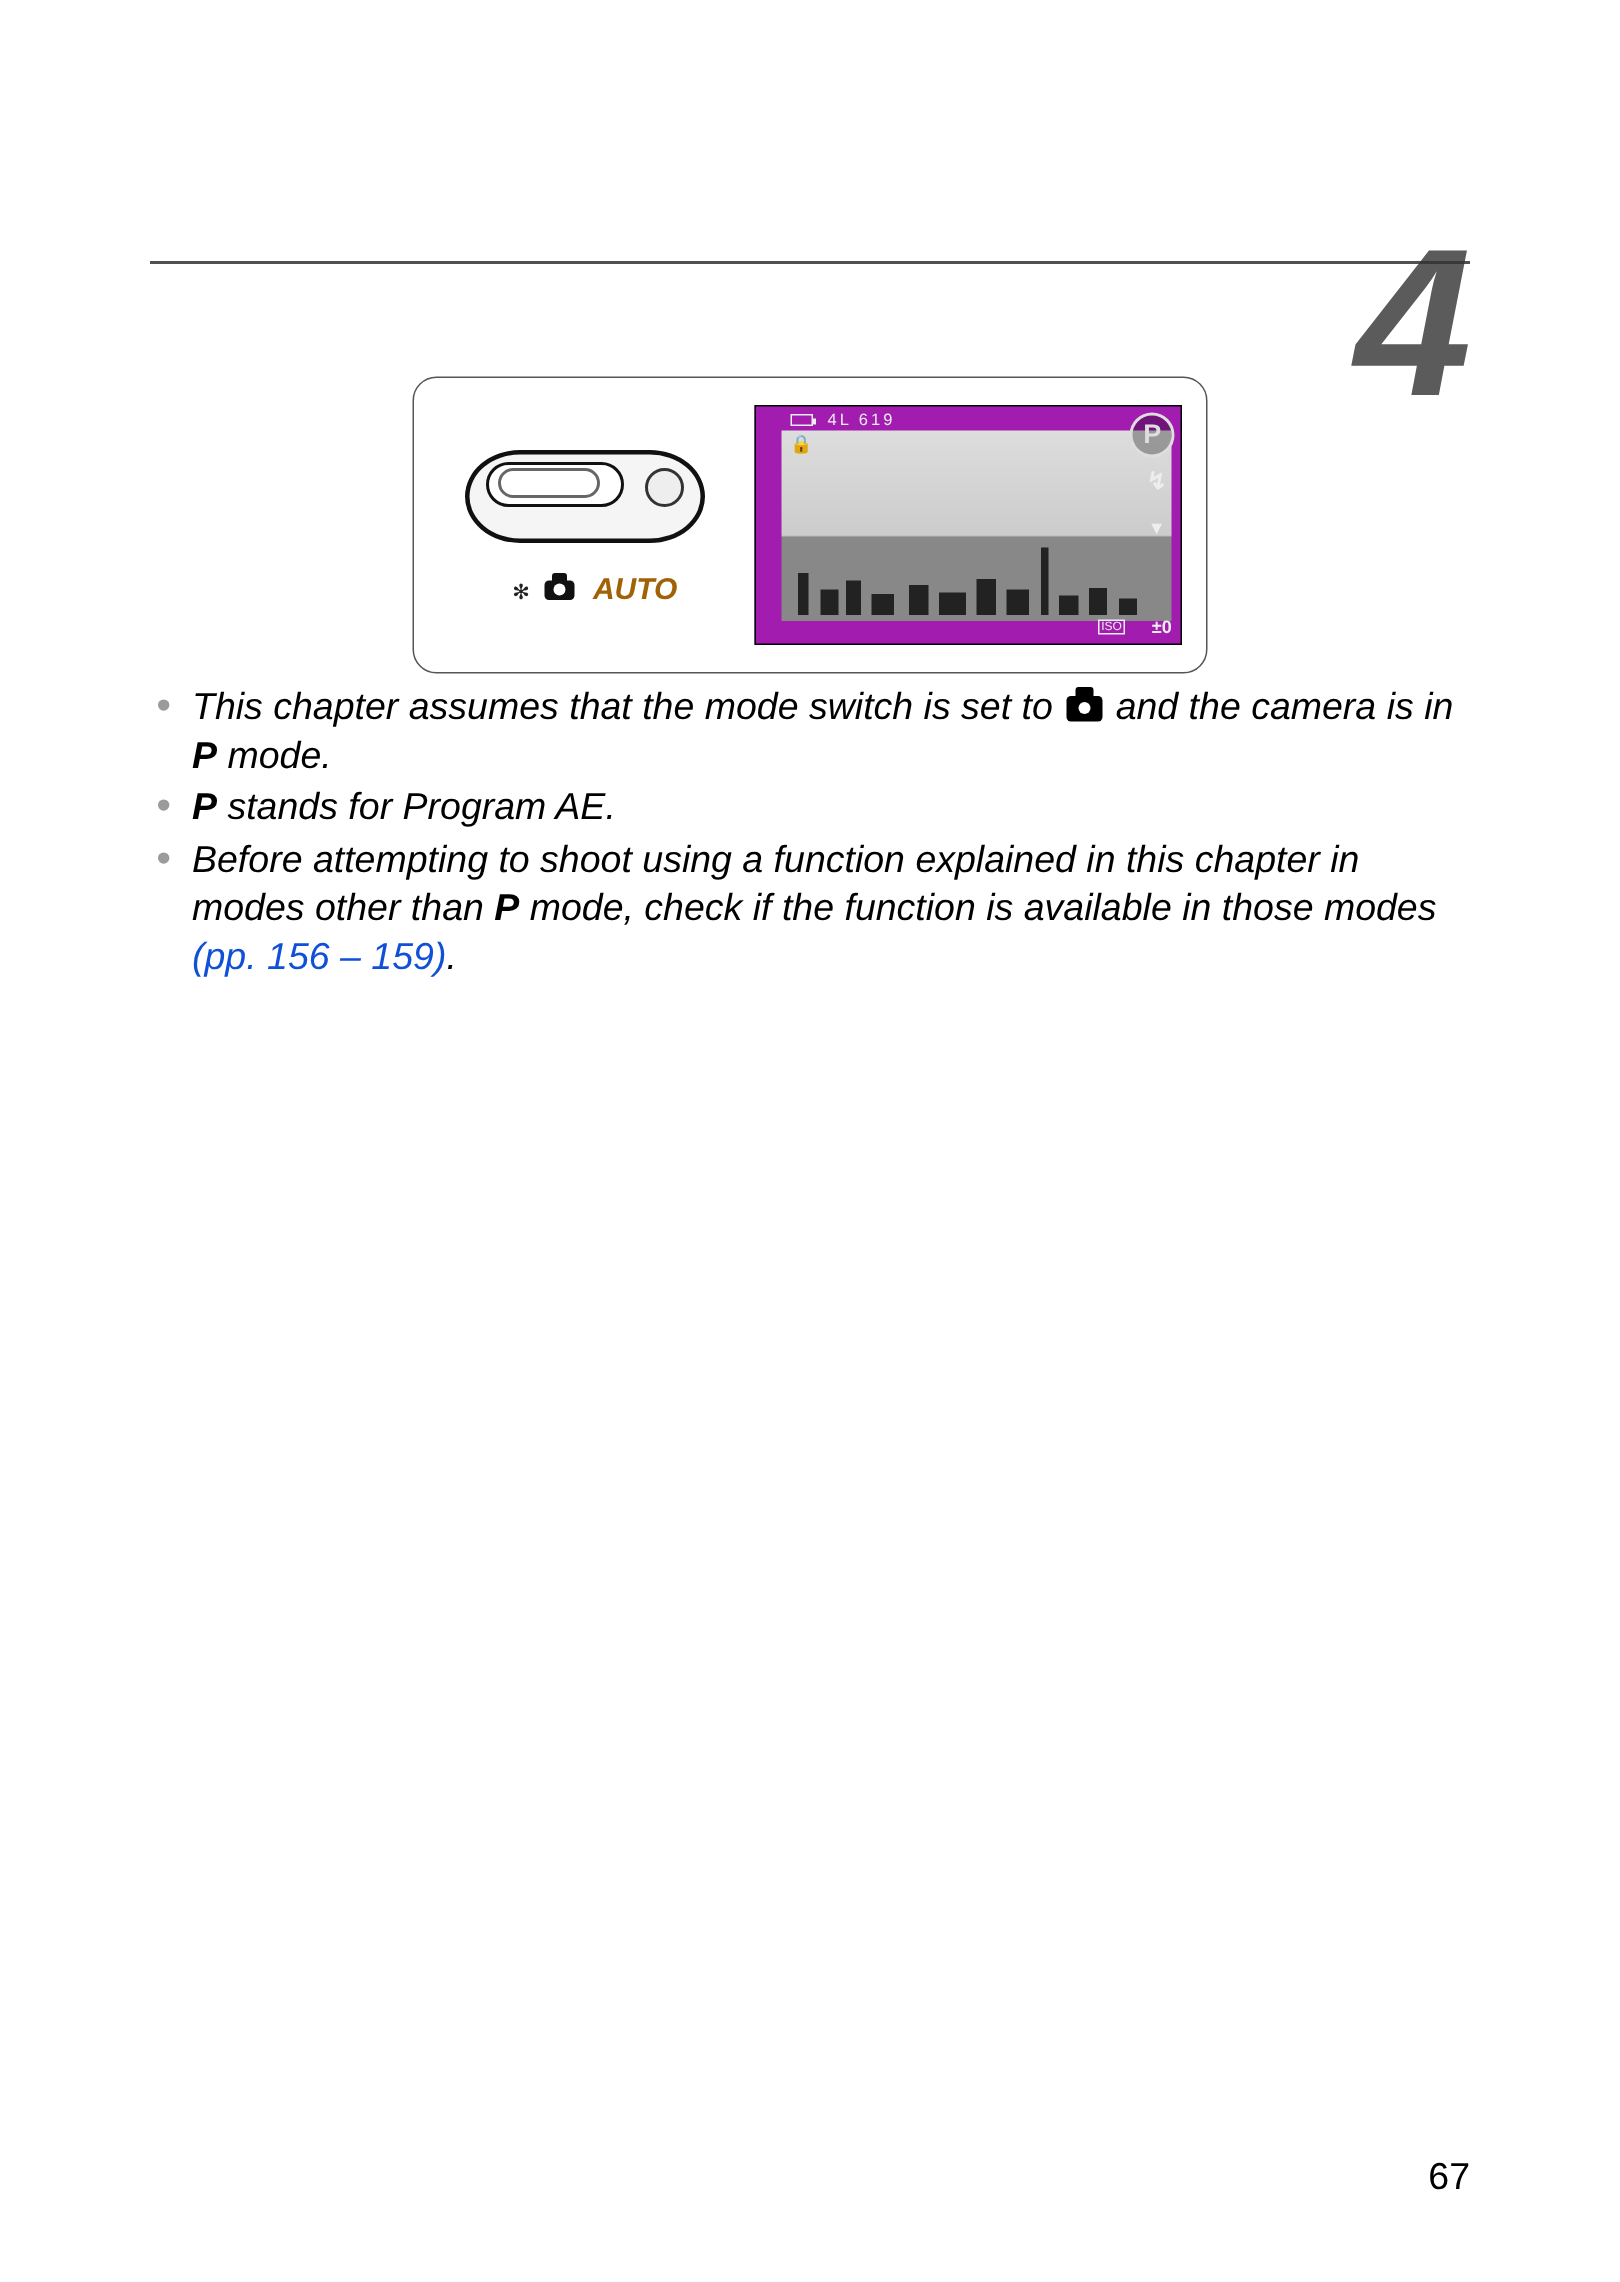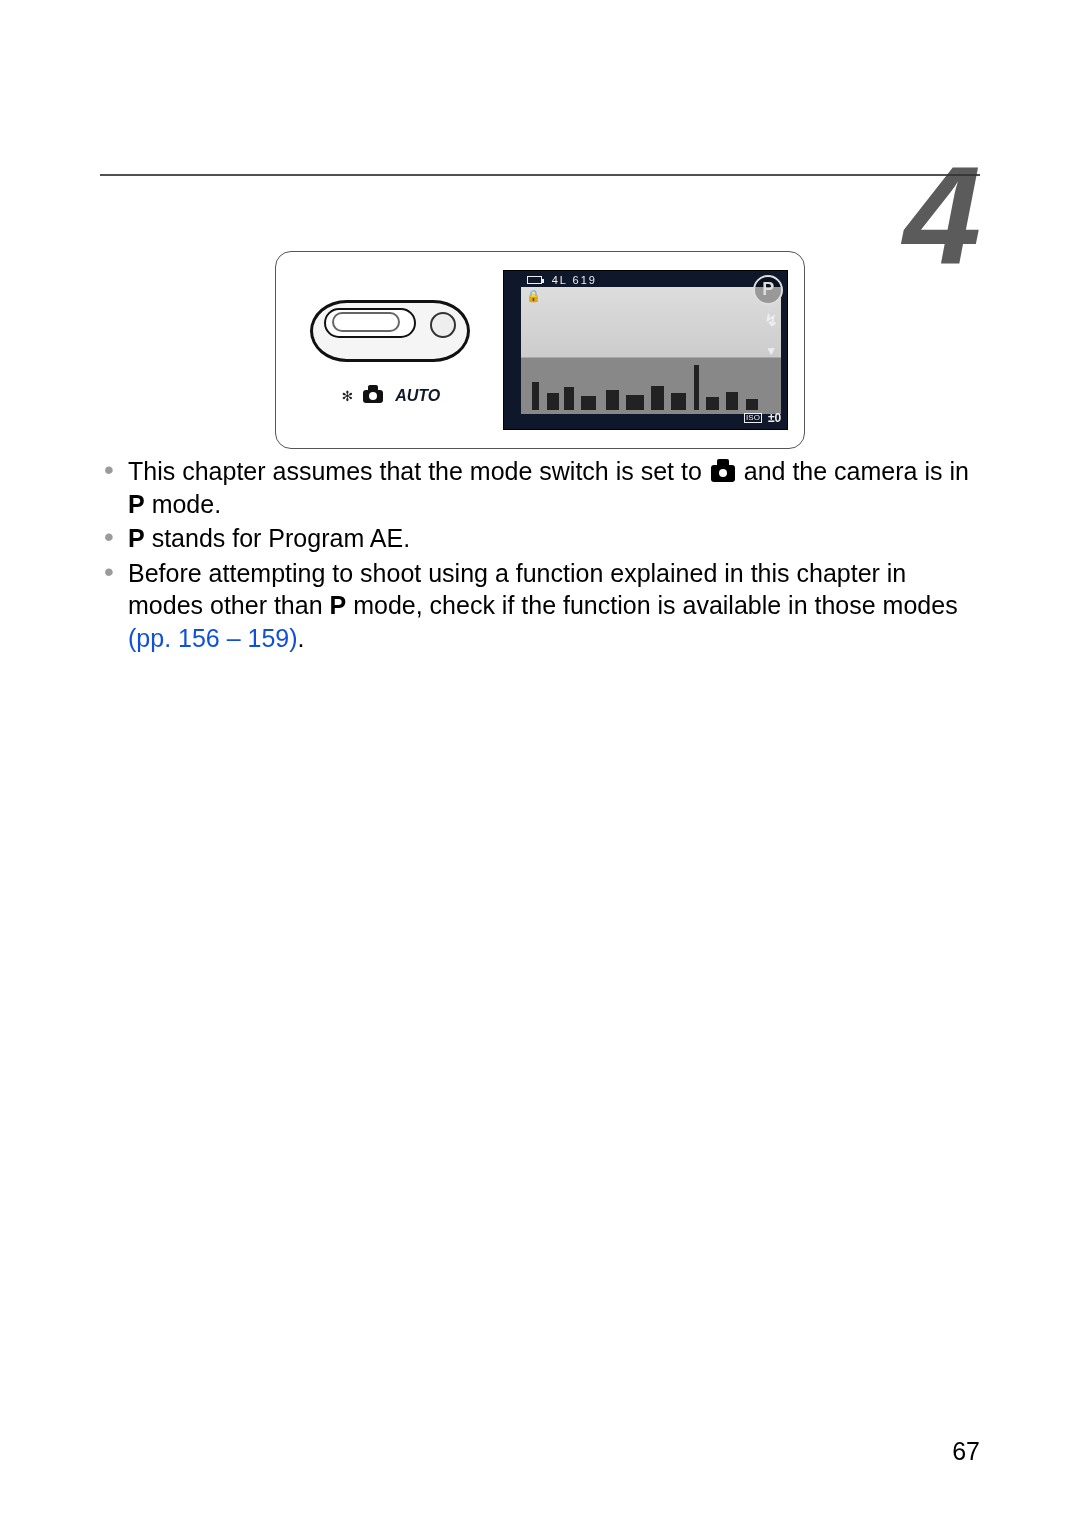--- a/index.html
+++ b/index.html
@@ -109,21 +109,21 @@
     background: #eee;
   }
   .under-icons {
     position: absolute;
     bottom: 5px; left: 32px;
     display: flex; gap: 10px;
     align-items: center;
     font-size: 16px;
     color: #222;
   }
-  .auto-txt { font-style: italic; font-weight: 800; color: #0f172a; font-size: 16px;}
+  .auto-txt { font-style: italic; font-weight: 800; color: #a16207; font-size: 20px;}
   .cam-small {
     width: 20px; height: 13px;
     background: #111;
     border-radius: 3px;
     position: relative;
     display: inline-block;
     margin-right: 2px;
   }
   .cam-small::before {
     content: "";
@@ -140,21 +140,21 @@
     width: 8px; height: 8px;
     border-radius: 50%;
     background: #fff;
   }
   .under-icons .star { font-size: 14px; }
 
   .lcd {
     width: 54%;
     height: 82%;
     margin-right: 10px;
-    background: #0f172a;
+    background: #a21caf;
     position: relative;
     border: 1px solid #000;
   }
   .lcd .sky {
     position: absolute;
     left: 6%; right: 2%;
     top: 10%; bottom: 10%;
     background: linear-gradient(#ddd 0%, #ccc 55%, #888 56%, #888 100%);
   }
   .lcd .skyline {
@@ -198,36 +198,37 @@
   .right-col {
     position: absolute; right: 4px; top: 40px;
     width: 24px; color: #eee;
     display: flex; flex-direction: column; gap: 14px; align-items: center;
     font-size: 16px;
   }
   .flash { font-weight: 800; }
   .arrdn { font-size: 12px; }
   .bot {
     position: absolute; bottom: 4px; right: 6px;
-    color: #eee; font-size: 12px; display: flex; gap: 6px; align-items: center;
+    color: #eee; font-size: 12px; display: flex; gap: 18px; align-items: center;
   }
   .bot .iso { font-size: 8px; line-height: 1; text-align: center; border:1px solid #eee; padding:0 1px;}
   .bot .ev { font-weight: 700; }
 
   .bullets {
     margin-top: 6px;
     font-size: 25px;
     line-height: 1.3;
     list-style: none;
     padding-left: 0;
   }
   .bullets li {
     position: relative;
     padding-left: 28px;
     margin-bottom: 2px;
+    font-style: italic;
   }
   .bullets li::before {
     content: "•";
     position: absolute;
     left: 4px;
     top: 0;
     color: #9b9b9b;
     font-size: 28px;
     line-height: 1.1;
   }

